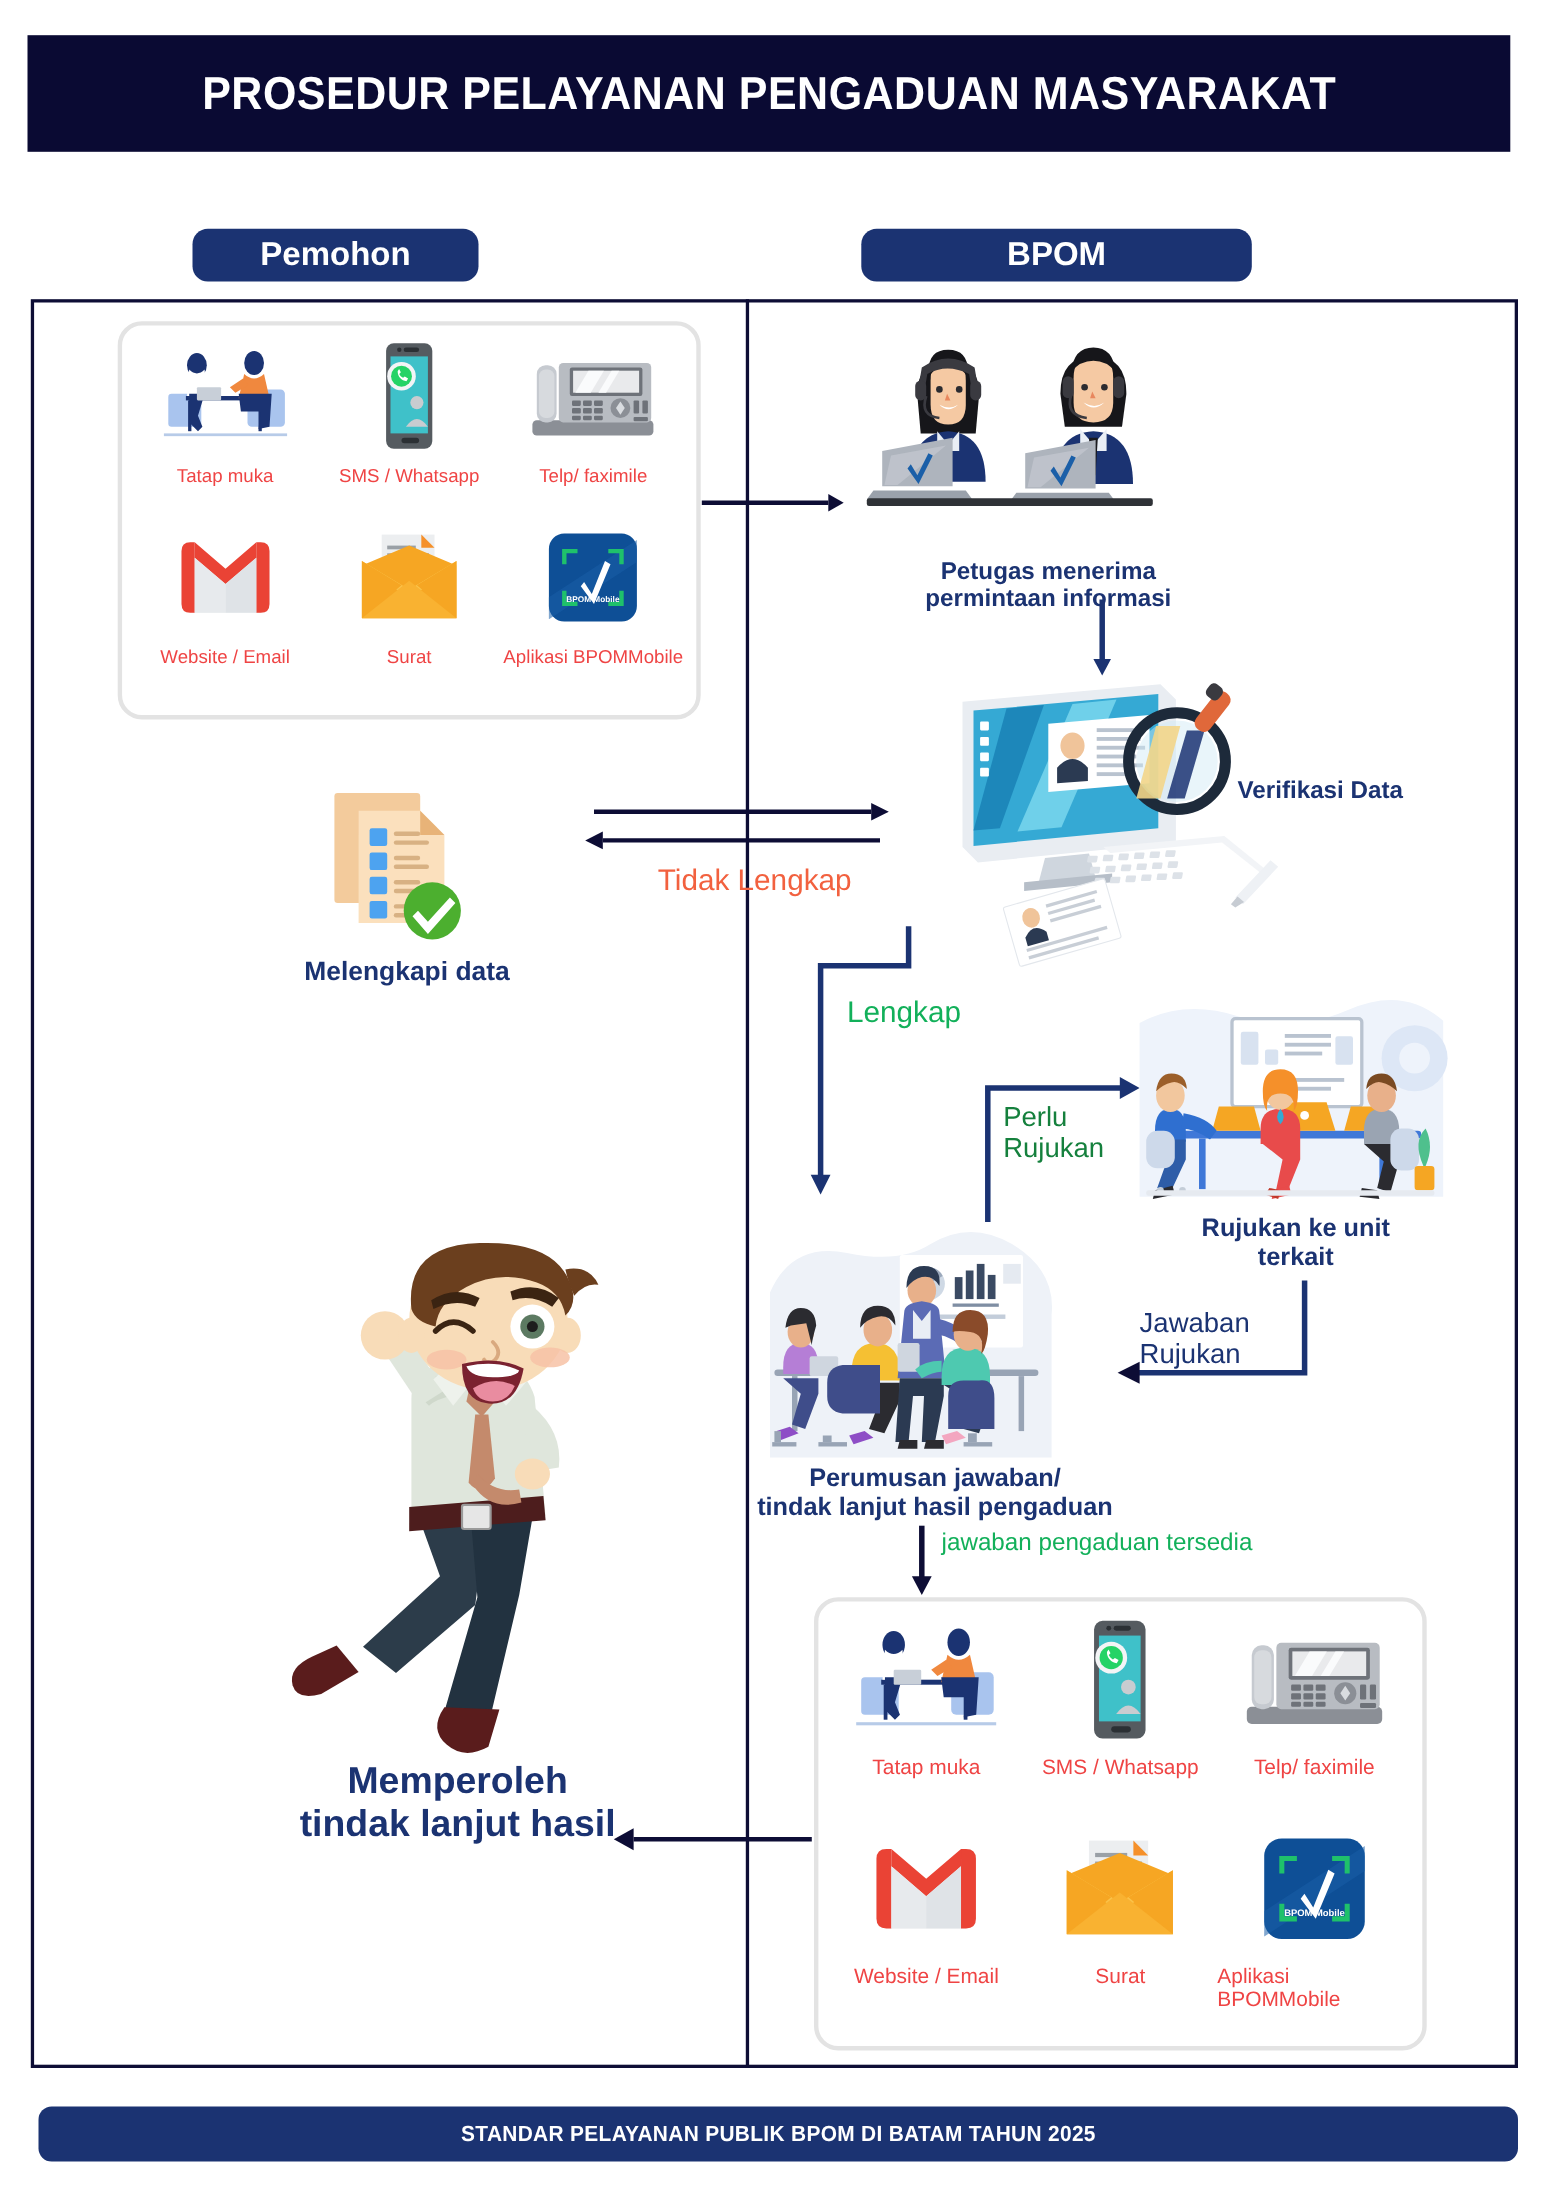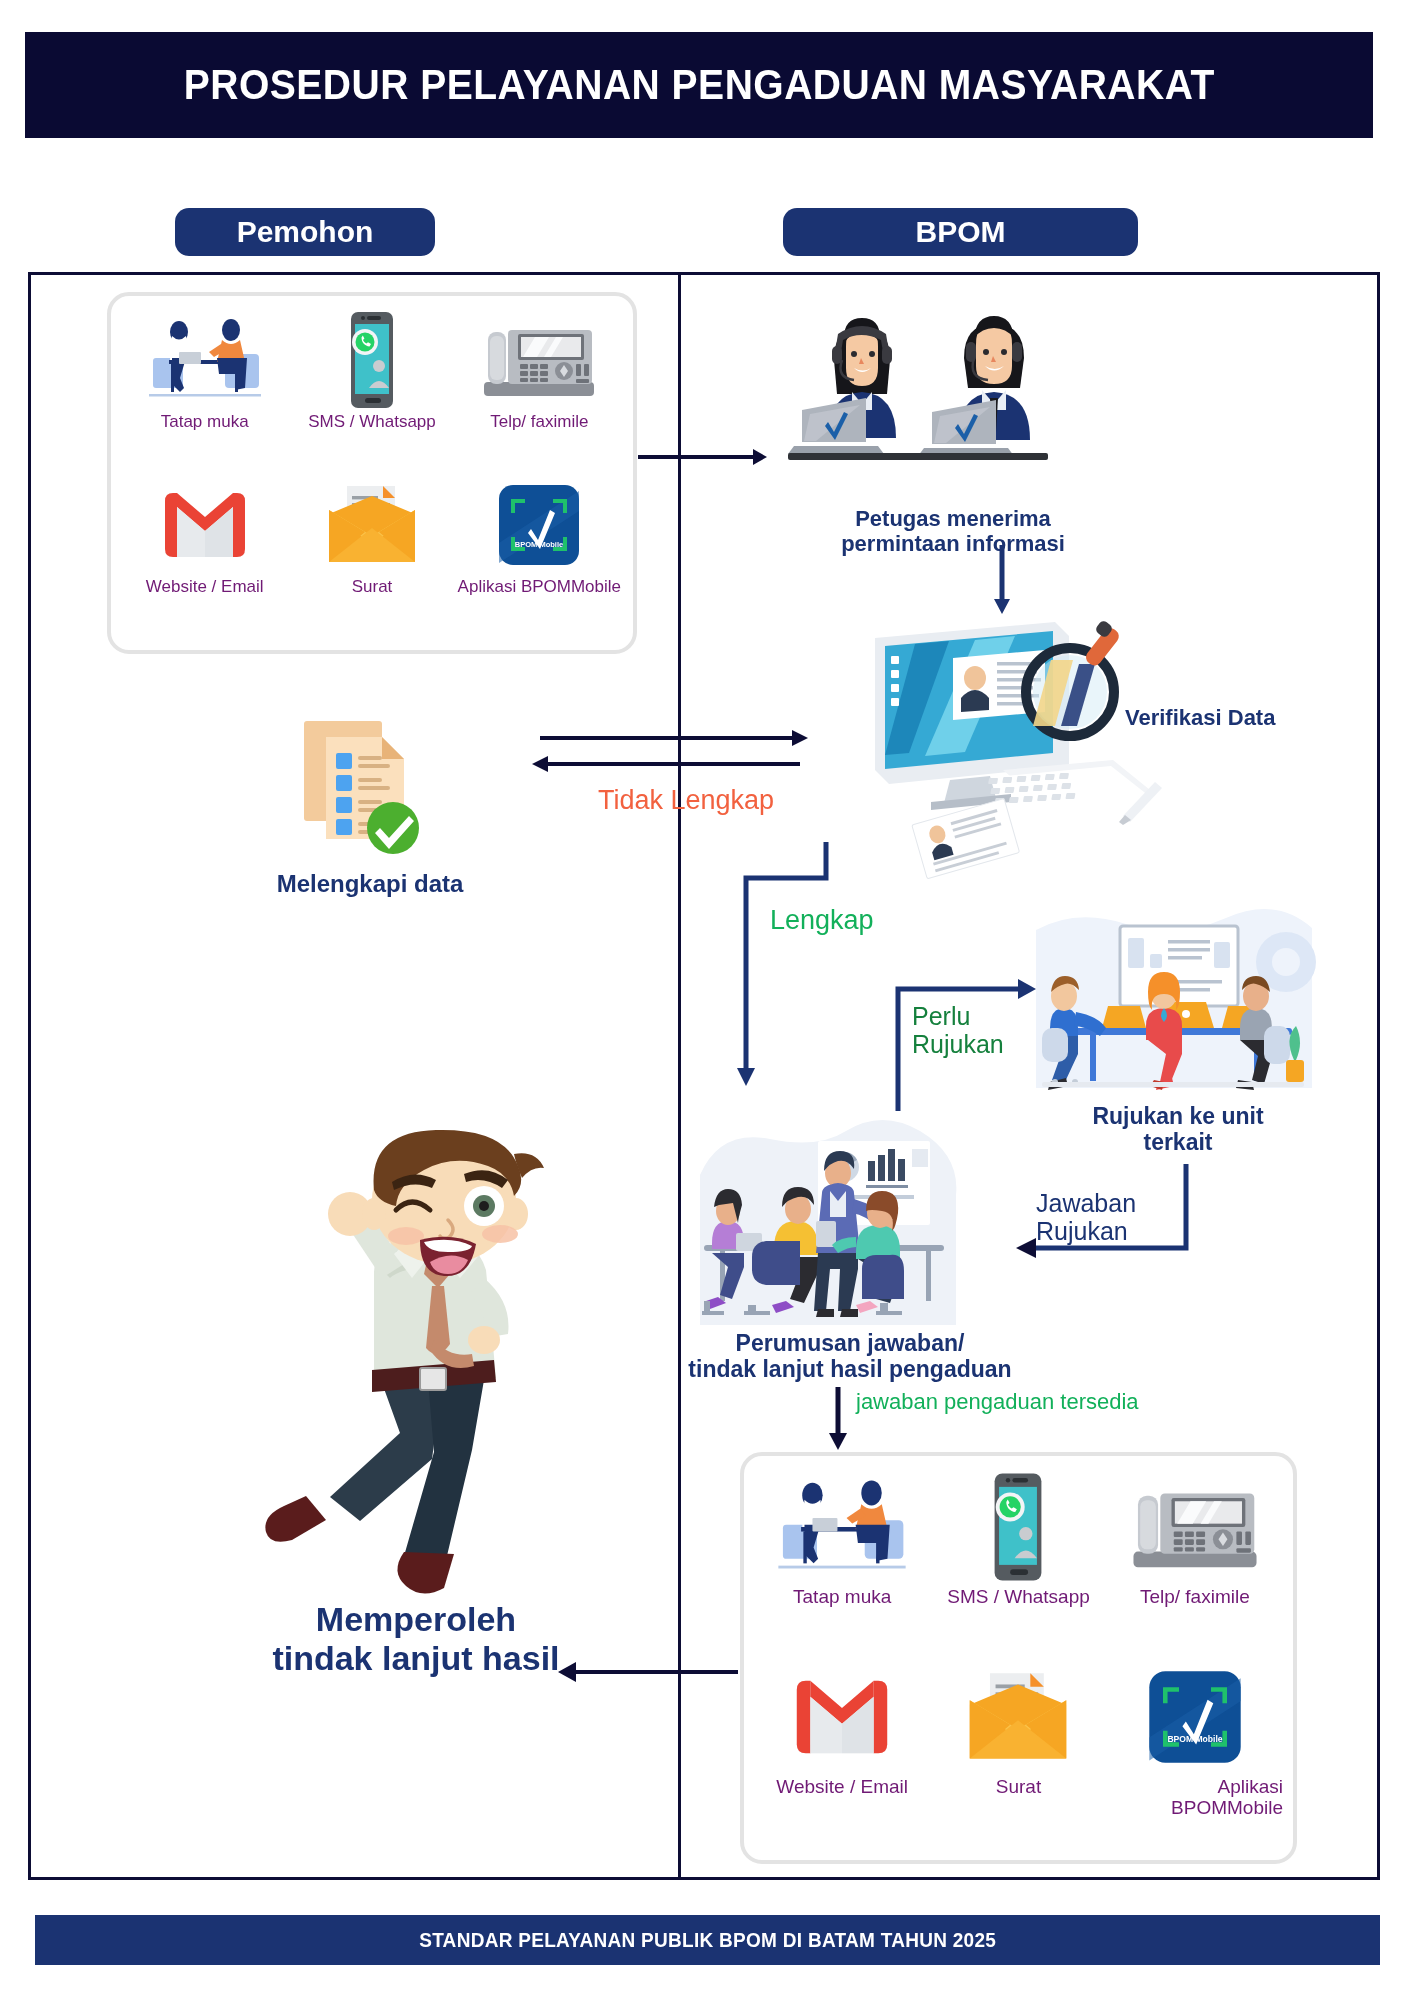--- a/index.html
+++ b/index.html
@@ -44,40 +44,40 @@
   #channel-box-top{left:107px;top:292px;width:530px;height:362px;}
   #channel-box-bottom{left:740px;top:1452px;width:557px;height:412px;}
 
   .channel-grid{
     position:absolute;inset:12px 10px;
     display:grid;grid-template-columns:repeat(3,1fr);grid-template-rows:repeat(2,1fr);
   }
   .channel-cell{display:flex;flex-direction:column;align-items:center;justify-content:flex-start;}
   .channel-art{display:flex;align-items:center;justify-content:center;}
   .channel-label{
-    text-align:right;color:#701a75;line-height:1.12;margin-top:0;
+    text-align:left;color:#ef4444;line-height:1.12;margin-top:11px;
   }
   #channel-box-top .channel-art{height:104px;}
   #channel-box-top .channel-label{font-size:17px;}
   #channel-box-bottom .channel-art{height:118px;}
   #channel-box-bottom .channel-label{font-size:19px;}
 
   
   .cap{
     color:#1b3372;font-weight:bold;text-align:center;line-height:1.14;
   }
   
   .flow-label{line-height:1.12;}
 
   svg{display:block;overflow:visible;}
 
   
   #footer-bar{
     left:35px;top:1915px;width:1345px;height:50px;background:#1b3372;
-    border-radius:0;display:flex;align-items:center;justify-content:center;
+    border-radius:12px;display:flex;align-items:center;justify-content:center;
   }
   #footer-text{
     color:#fff;font-weight:bold;font-size:20px;letter-spacing:.3px;
     transform:scaleX(.95);white-space:nowrap;
   }
 </style>
 </head>
 <body>
 
 <div class="abs" id="title-bar">

